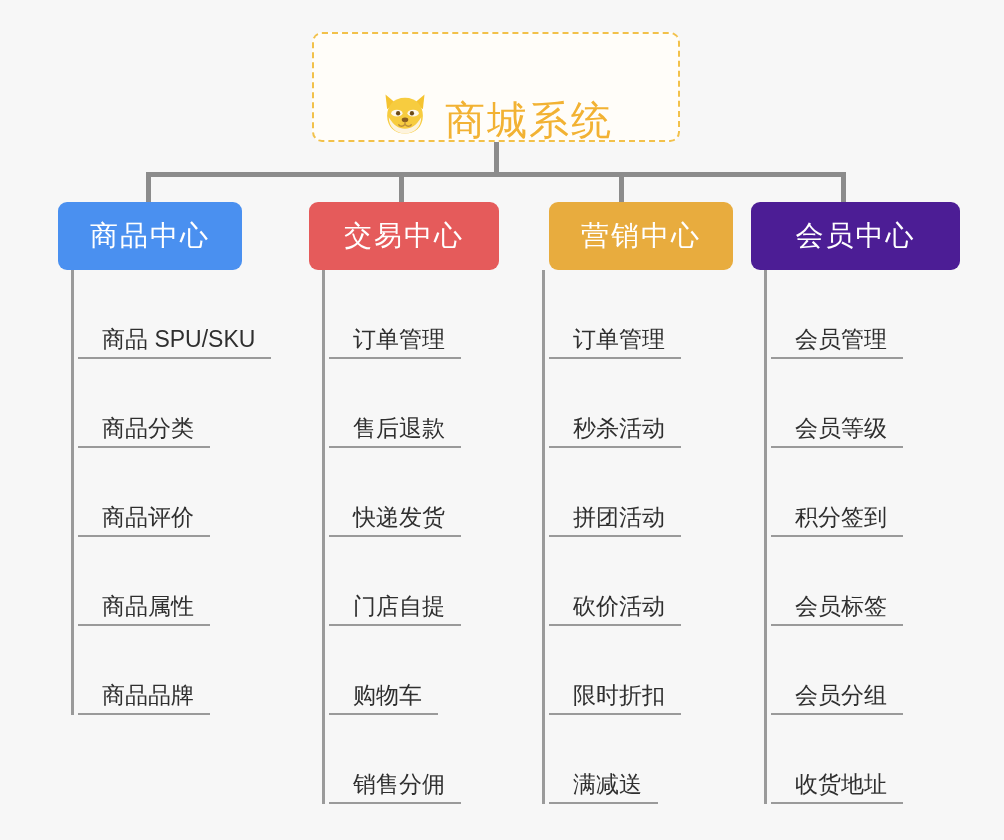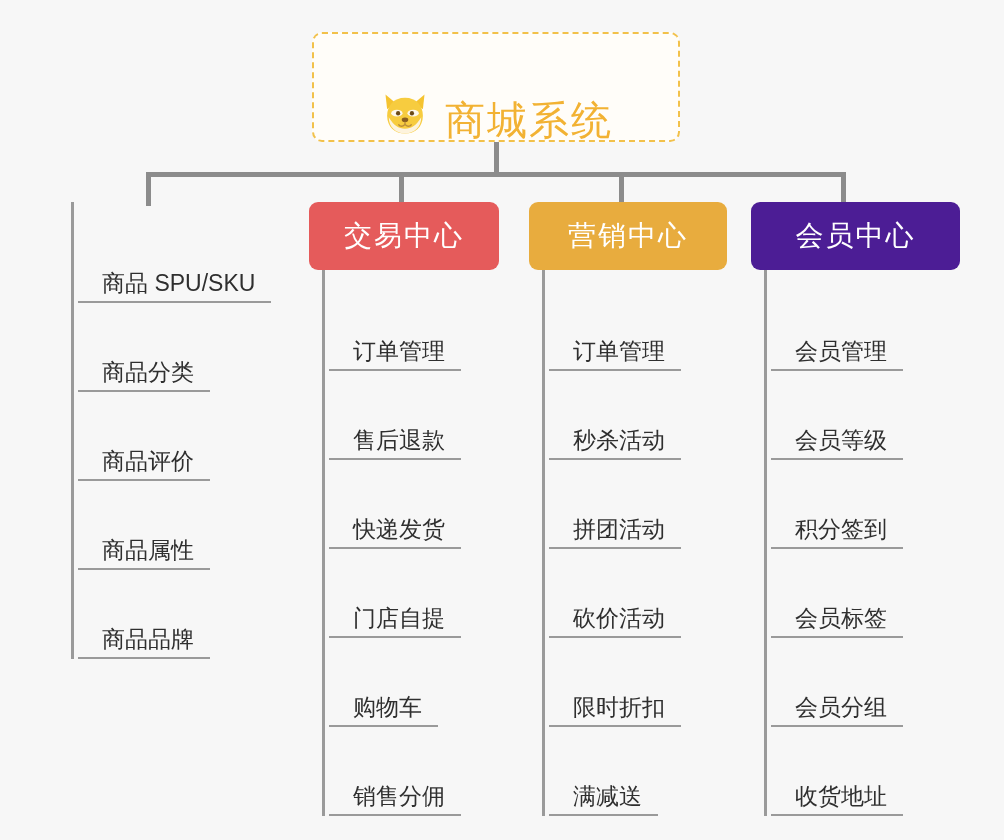--- a/index.html
+++ b/index.html
@@ -74,21 +74,21 @@
     justify-content: center;
     color: #ffffff;
     font-size: 28px;
     letter-spacing: 2px;
     white-space: nowrap;
   }
   .col-body {
     position: relative;
     margin-left: 13px;
     border-left: 3px solid #9a9a9a;
-    padding-top: 12px;
+    padding-top: 0;
   }
   .item {
     position: relative;
     height: 89px;
     display: flex;
     align-items: flex-end;
     padding-left: 28px;
   }
   .item-label {
     font-size: 23px;
@@ -130,20 +130,23 @@
   <div class="conn conn-v" style="left:494px; top:142px; height:34px;"></div>
 
   <div class="conn conn-h" style="left:146px; top:172px; width:700px;"></div>
 
   <div class="conn conn-v" style="left:146px; top:172px; height:34px;"></div>
   <div class="conn conn-v" style="left:399px; top:172px; height:34px;"></div>
   <div class="conn conn-v" style="left:619px; top:172px; height:34px;"></div>
   <div class="conn conn-v" style="left:841px; top:172px; height:34px;"></div>
 
   <div class="column" style="left:58px; width:184px;">
+    <div class="col-header" style="background:#4a90f0; width:184px;">
+      <span>商品中心</span>
+    </div>
     <div class="col-body">
       <div class="item">
           <span class="item-label">商品 SPU/SKU</span>
         </div>
       <div class="item">
           <span class="item-label">商品分类</span>
         </div>
       <div class="item">
           <span class="item-label">商品评价</span>
         </div>
@@ -176,21 +179,21 @@
       <div class="item">
           <span class="item-label">购物车</span>
         </div>
       <div class="item">
           <span class="item-label">销售分佣</span>
         </div>
     </div>
   </div>
 
   <div class="column" style="left:529px; width:184px;">
-    <div class="col-header" style="background:#e8ac3e; width:198px;">
+    <div class="col-header" style="background:#e8ac3e; width:184px;margin-left:20px;">
       <span>营销中心</span>
     </div>
     <div class="col-body">
       <div class="item">
           <span class="item-label">订单管理</span>
         </div>
       <div class="item">
           <span class="item-label">秒杀活动</span>
         </div>
       <div class="item">

